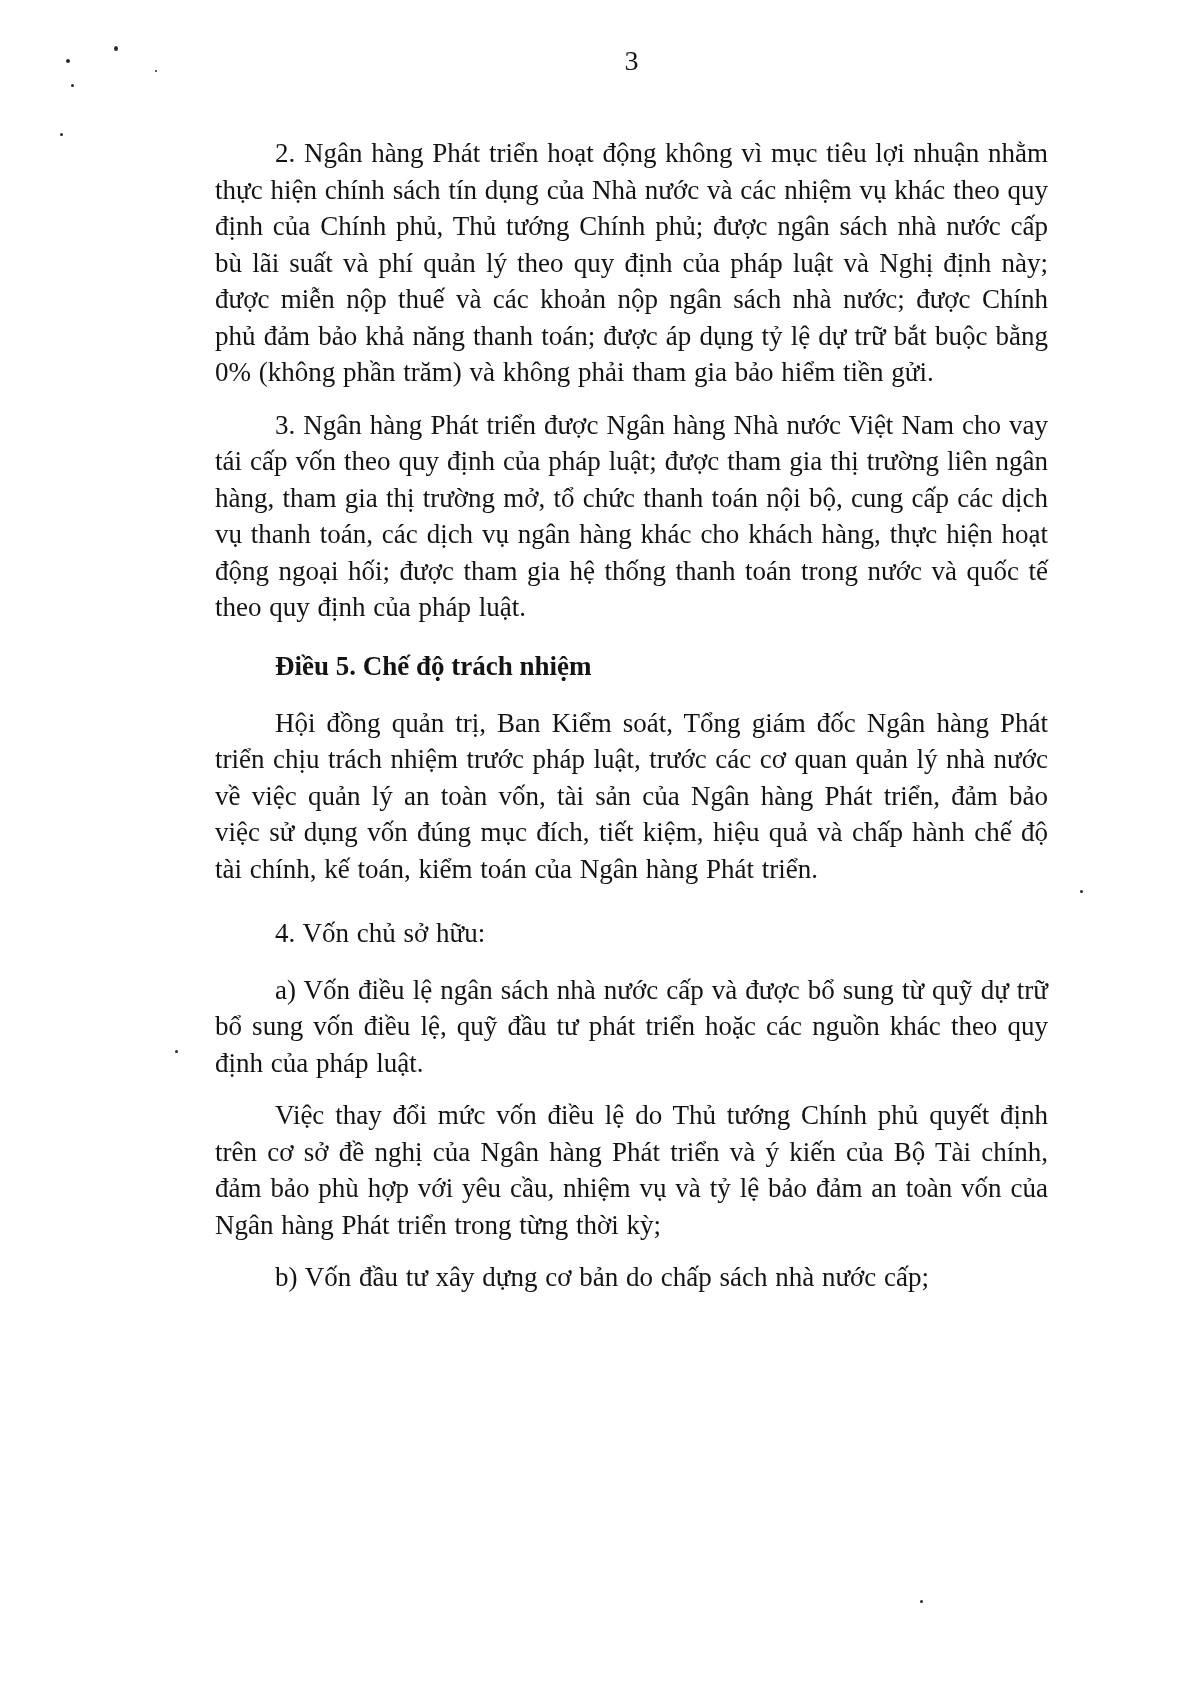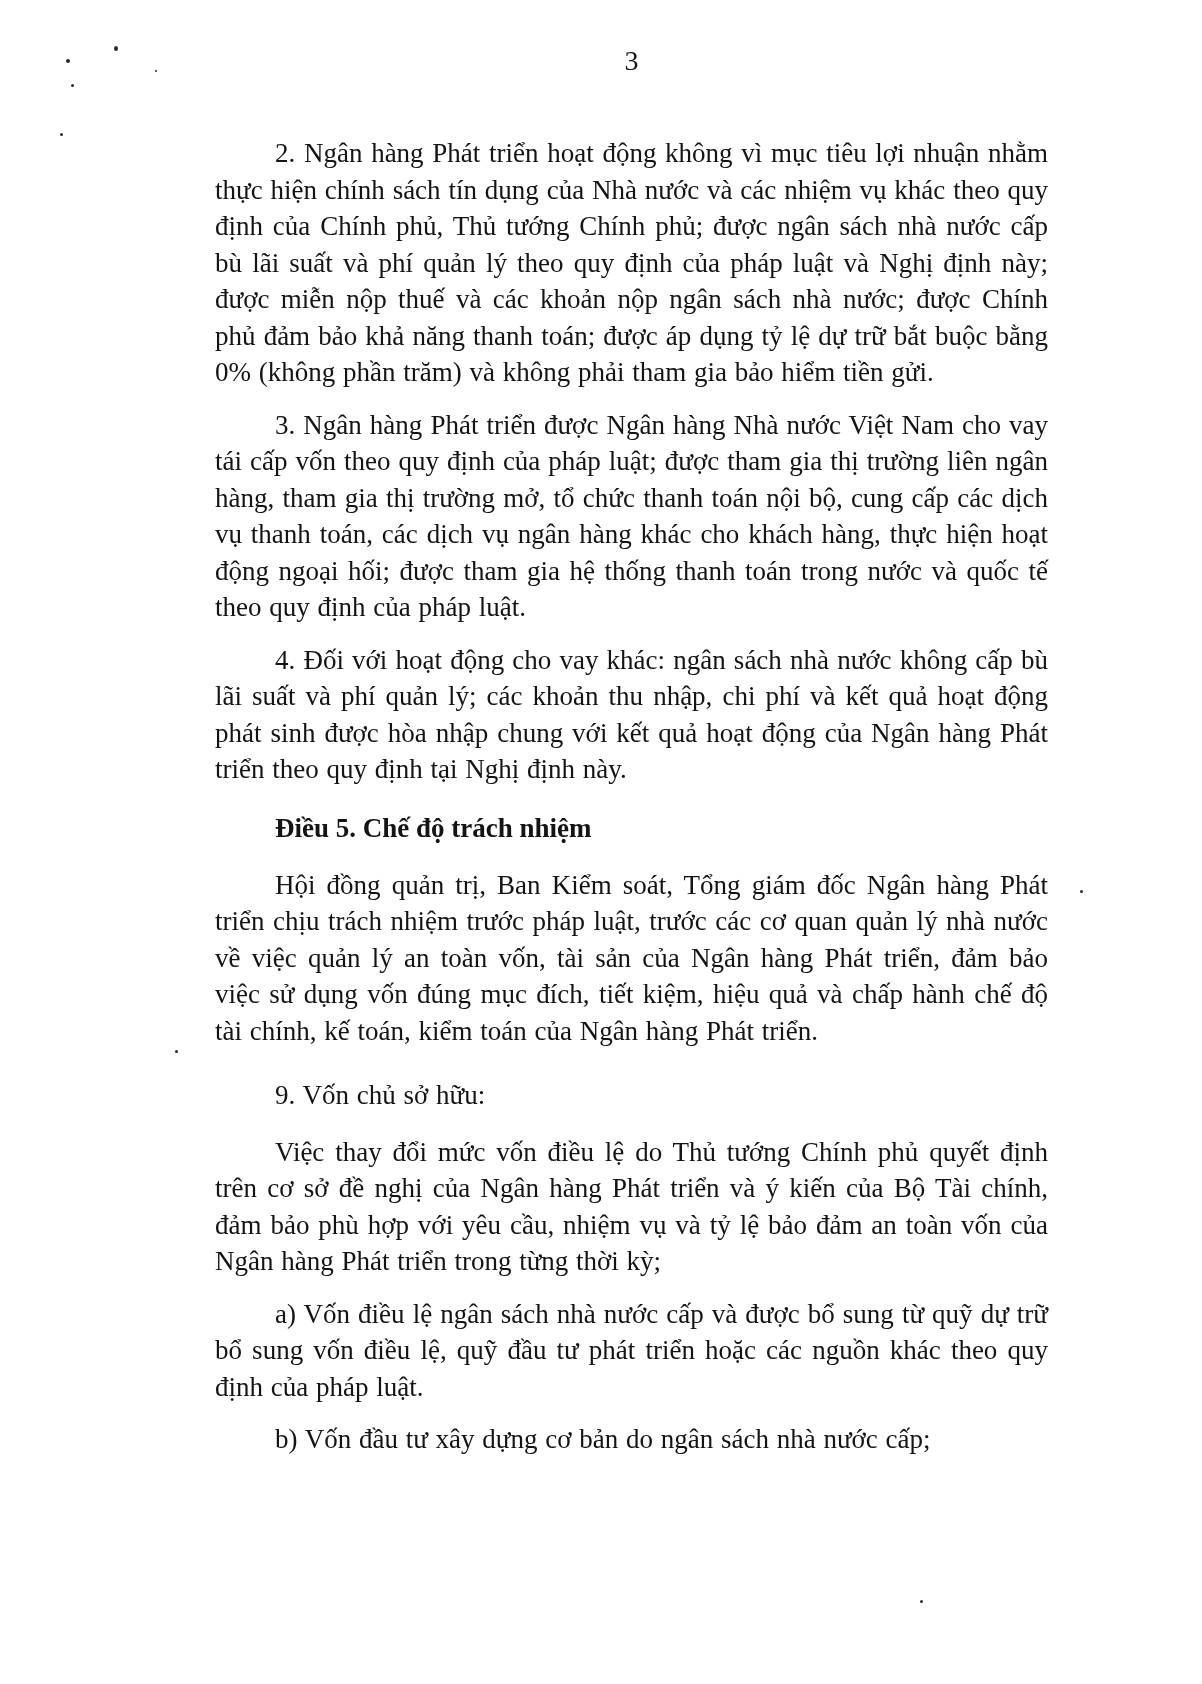--- a/index.html
+++ b/index.html
@@ -84,32 +84,31 @@
   <div class="speckle" style="left:920px; top:1600px; width:3px; height:3px;"></div>
 
   <div class="text-block">
 
     <div class="page-number">3</div>
 
     <p class="first">2. Ngân hàng Phát triển hoạt động không vì mục tiêu lợi nhuận nhằm thực hiện chính sách tín dụng của Nhà nước và các nhiệm vụ khác theo quy định của Chính phủ, Thủ tướng Chính phủ; được ngân sách nhà nước cấp bù lãi suất và phí quản lý theo quy định của pháp luật và Nghị định này; được miễn nộp thuế và các khoản nộp ngân sách nhà nước; được Chính phủ đảm bảo khả năng thanh toán; được áp dụng tỷ lệ dự trữ bắt buộc bằng 0% (không phần trăm) và không phải tham gia bảo hiểm tiền gửi.</p>
 
     <p>3. Ngân hàng Phát triển được Ngân hàng Nhà nước Việt Nam cho vay tái cấp vốn theo quy định của pháp luật; được tham gia thị trường liên ngân hàng, tham gia thị trường mở, tổ chức thanh toán nội bộ, cung cấp các dịch vụ thanh toán, các dịch vụ ngân hàng khác cho khách hàng, thực hiện hoạt động ngoại hối; được tham gia hệ thống thanh toán trong nước và quốc tế theo quy định của pháp luật.</p>
 
-    <p>4. Đối với hoạt động cho vay khác: ngân sách nhà nước không cấp bù lãi suất và phí quản lý; các khoản thu nhập, chi phí và kết quả hoạt động phát sinh được hòa nhập chung với kết quả hoạt động của Ngân hàng Phát triển theo quy định tại Nghị định này.</p>
 
     <div class="article-heading">Điều 5. Chế độ trách nhiệm</div>
 
     <p>Hội đồng quản trị, Ban Kiểm soát, Tổng giám đốc Ngân hàng Phát triển chịu trách nhiệm trước pháp luật, trước các cơ quan quản lý nhà nước về việc quản lý an toàn vốn, tài sản của Ngân hàng Phát triển, đảm bảo việc sử dụng vốn đúng mục đích, tiết kiệm, hiệu quả và chấp hành chế độ tài chính, kế toán, kiểm toán của Ngân hàng Phát triển.</p>
 
     <div class="chapter-block">
     </div>
 
 
-    <p class="clause-item">9. Vốn chủ sở hữu:</p>
+    <p class="clause-item">4. Vốn chủ sở hữu:</p>
+
+    <p>a) Vốn điều lệ ngân sách nhà nước cấp và được bổ sung từ quỹ dự trữ bổ sung vốn điều lệ, quỹ đầu tư phát triển hoặc các nguồn khác theo quy định của pháp luật.</p>
 
     <p>Việc thay đổi mức vốn điều lệ do Thủ tướng Chính phủ quyết định trên cơ sở đề nghị của Ngân hàng Phát triển và ý kiến của Bộ Tài chính, đảm bảo phù hợp với yêu cầu, nhiệm vụ và tỷ lệ bảo đảm an toàn vốn của Ngân hàng Phát triển trong từng thời kỳ;</p>
 
-    <p>a) Vốn điều lệ ngân sách nhà nước cấp và được bổ sung từ quỹ dự trữ bổ sung vốn điều lệ, quỹ đầu tư phát triển hoặc các nguồn khác theo quy định của pháp luật.</p>
-
-    <p>b) Vốn đầu tư xây dựng cơ bản do ngân sách nhà nước cấp;</p>
+    <p>b) Vốn đầu tư xây dựng cơ bản do chấp sách nhà nước cấp;</p>
 
   </div>
 </div>
 
 </body></html>

